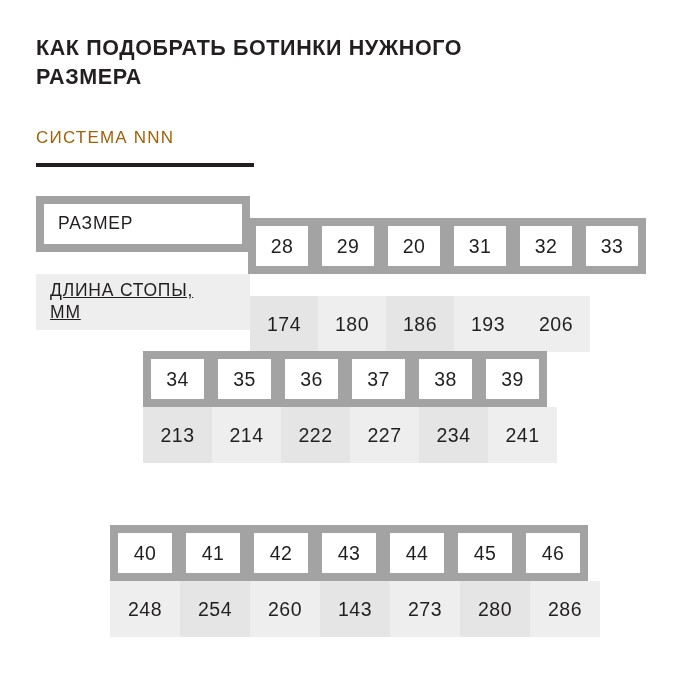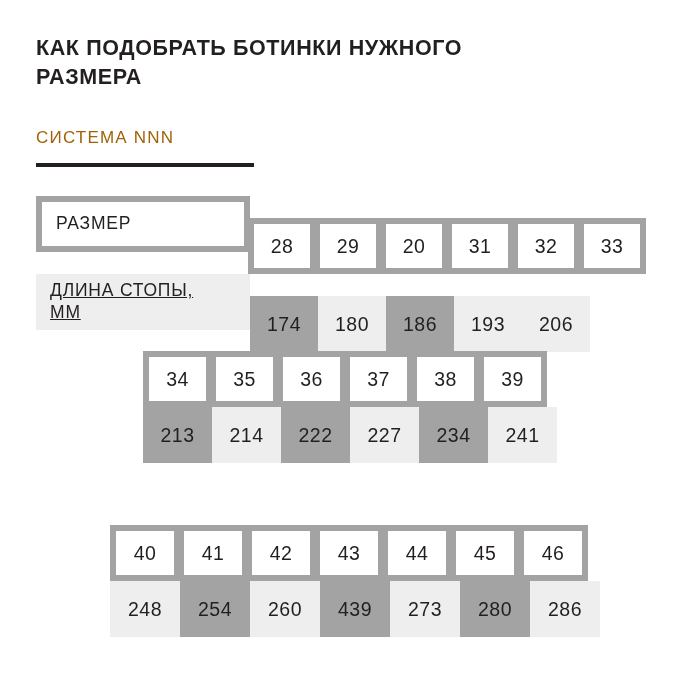--- a/index.html
+++ b/index.html
@@ -55,33 +55,33 @@
     box-sizing: border-box;
     display: flex;
     align-items: center;
     justify-content: center;
     font-size: 19.5px;
     letter-spacing: 0.5px;
     color: #231f20;
   }
   .row-head .cell {
     height: 56px;
-    border: 6px solid #a3a3a3;
+    border: 8px solid #a3a3a3;
     margin-left: -2px;
     background: #ffffff;
     text-align: right;
   }
   .row-head .cell:first-child { margin-left: 0; }
 
   .row-vals .cell {
     height: 56px;
     background: #eeeeee;
   }
   .row-vals .cell.shaded {
-    background: #a3a3a3;
+    background: #e5e5e5;
   }
 
   .label-cell {
     justify-content: flex-start;
     padding-left: 14px;
     font-size: 17.5px;
     letter-spacing: 0.8px;
     text-transform: uppercase;
     line-height: 1.25;
   }
@@ -164,20 +164,20 @@
       <div class="cell c-num">42</div>
       <div class="cell c-num">43</div>
       <div class="cell c-num">44</div>
       <div class="cell c-num">45</div>
       <div class="cell c-num">46</div>
     </div>
     <div class="row row-vals">
       <div class="cell c-num">248</div>
       <div class="cell c-num shaded">254</div>
       <div class="cell c-num">260</div>
-      <div class="cell c-num shaded">439</div>
+      <div class="cell c-num shaded">143</div>
       <div class="cell c-num">273</div>
       <div class="cell c-num shaded">280</div>
       <div class="cell c-num">286</div>
     </div>
   </div>
 
 </div>
 
 </body></html>

